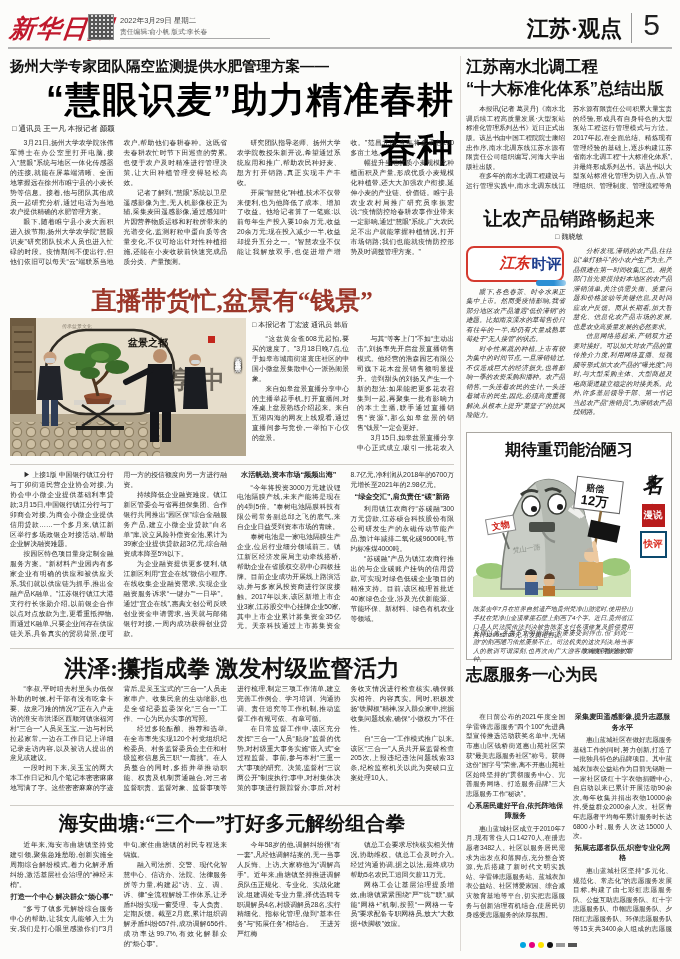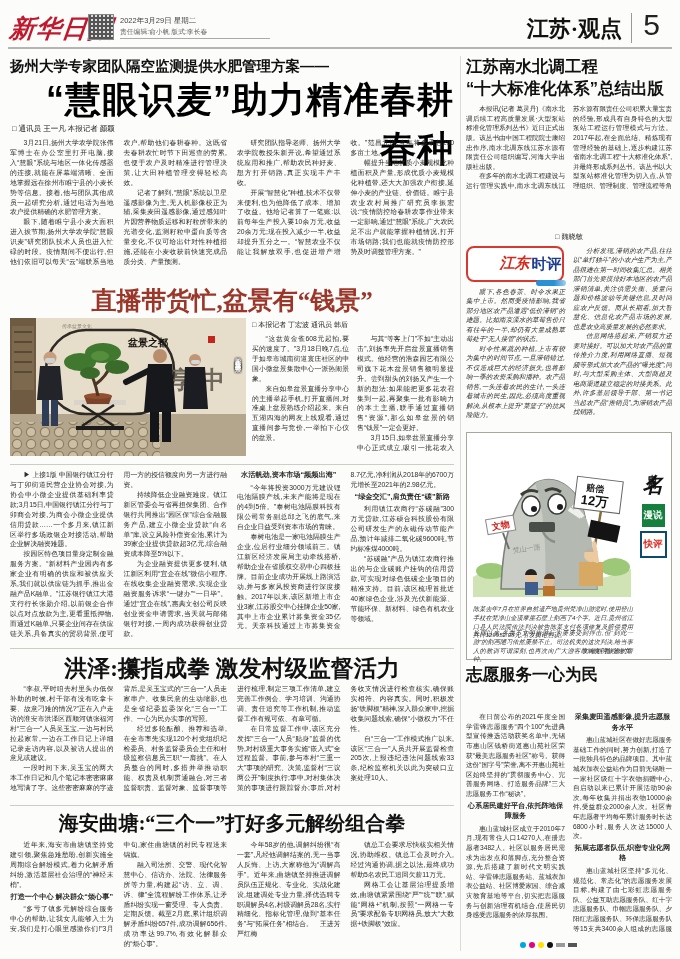--- a/index.html
+++ b/index.html
@@ -51,21 +51,21 @@
           background:linear-gradient(90deg,#2b8fd4 60%,#9fd0ee);}
   
   .cartoon-box{position:absolute;left:466px;top:432px;width:204px;height:226px;border:1px solid #a9a6a0;background:#fff;}
   .cartoon-title{margin:7px 0 2px 0;text-align:center;font-size:16px;}
   .cartoon-strip{position:absolute;right:3px;top:34px;width:30px;height:186px;display:flex;flex-direction:column;
                  align-items:center;}
   .strip-v{writing-mode:vertical-rl;font-size:8.5px;font-weight:bold;color:#222;letter-spacing:2px;}
   .strip-ming{font-family:"Liberation Serif",serif;font-style:italic;font-weight:900;font-size:21px;color:#111;line-height:1;}
   .seal{width:23px;height:23px;font-size:9.5px;font-weight:bold;line-height:1.1;display:flex;align-items:center;
         justify-content:center;text-align:center;margin-top:4px;}
-  .seal-solid{background:#15803d;color:#fff;}
+  .seal-solid{background:#b91c1c;color:#fff;}
   .seal-line{border:2px solid #0c4a6e;color:#d8281c;background:#fff;}
   .cartoon-cap{position:absolute;left:6px;top:172px;width:160px;font-size:6.2px;font-style:italic;
                line-height:1.42;text-align:justify;color:#333;}
   .cartoon-credit{position:absolute;right:40px;top:214px;font-size:6.2px;color:#333;}
   
   .cmyk{position:absolute;left:520px;top:942px;display:flex;align-items:center;gap:3px;}
   .dot{width:6px;height:6px;border-radius:50%;}
   .bar{width:9px;height:4px;background:#9a9a9a;}
 </style>
 </head>
@@ -192,36 +192,38 @@
       <p class="para">网格工会让基层治理提质增效,曲塘镇紧紧围绕“严”“统”“联”,赋能“网格+”机制,按照“一网格一专员”要求配备专职网格员,放大“大数据+铁脚板”效应。</p>
     </div>
 
   <div class="r-head" style="top:78px;">“十大标准化体系”总结出版</div>
   <div class="r-head" style="top:56px;">江苏南水北调工程</div>
   <div class="cols c2" style="position:absolute;left:466px;top:104px;width:206px;height:94px;font-size:6.6px;">
       <p class="para">本报讯(记者 葛灵丹)《南水北调后续工程高质量发展·大型泵站标准化管理系列丛书》近日正式出版。该丛书由中国工程院院士康绍忠作序,南水北调东线江苏水源有限责任公司组织编写,河海大学出版社出版。</p>
       <p class="para">在多年的南水北调工程建设与运行管理实践中,南水北调东线江苏水源有限责任公司积累大量宝贵的经验,形成具有自身特色的大型泵站工程运行管理模式与方法。2017年起,在全面总结、精炼现有管理经验的基础上,逐步构建江苏省南水北调工程“十大标准化体系”,并最终形成系列丛书。该丛书以大型泵站标准化管理为切入点,从管理组织、管理制度、管理流程等角度展现南水北调工程江苏段在工程规范化、标准化、精细化、信息化建设中的高质量管理体系。</p>
     </div>
 
+  <div class="serif-head r2-title">让农产品销路畅起来</div>
   <div class="r2-byline">□ 魏晓敏</div>
   <div class="cols c2 italic-body" style="position:absolute;left:466px;top:246px;width:206px;height:180px;font-size:6.5px;">
     <div class="jd-badge">
       <span class="jd-red">江东</span>
       <span class="jd-blue">时评</span>
       <span class="jd-pen"></span>
     </div>
     <div>
         <p class="para">眼下,各色春茶、时令水果正集中上市。然而受疫情影响,我省部分地区农产品遭遇“低价滞销”的难题。比如南京溧水的草莓售价只有往年的一半,却仍有大量成熟草莓处于“无人接管”的状态。</p>
         <p class="para">时令性果蔬的种植,上市有较为集中的时间节点,一旦滞销错过,不仅造成巨大的经济损失,也将影响一季的农资采购和播种。农产品销售,一头连着农民的生计,一头连着城市的民生,因此,必须高度重视解决,从根本上提升“菜篮子”的抗风险能力。</p>
         <p class="para">分析发现,滞销的农产品,往往以“单打独斗”的小农户生产为主,产品很难在第一时间收集汇总。相关部门首先要摸排好本地区的农产品滞销清单,关注供需失衡、质量问题和价格波动等关键信息,及时回应农户反馈。而从长期看,加大智慧化、信息化农产品市场的发展,也是农业高质量发展的必然要求。</p>
         <p class="para">信息网络搭起来,产销双方还要对接好。可以加大对农产品的宣传推介力度,利用网络直播、短视频等形式加大农产品的“曝光度”;同时,与大型采购主体、大型商超及电商渠道建立稳定的对接关系。此外,许多基层领导干部、第一书记当起农产品“推销员”,为滞销农产品找销路。</p>
       </div>
   </div>
 
   <div class="cartoon-box">
+    <div class="cartoon-title serif-head">期待重罚能治陋习</div>
     <svg width="158" height="132" viewBox="0 0 158 132" style="position:absolute;left:6px;top:32px;">
       <rect width="158" height="132" fill="#ffffff"></rect>
       <path d="M0 112 Q30 92 70 108 T158 104 V132 H0 Z" fill="#cfe3b4"></path>
       <ellipse cx="18" cy="106" rx="15" ry="8" fill="#9cc878"></ellipse>
       <ellipse cx="142" cy="102" rx="15" ry="9" fill="#9cc878"></ellipse>
       <path d="M28 124 C30 70 40 34 62 18 C86 6 108 28 112 52 C118 80 122 104 124 124 Z" fill="#c9cdc6" stroke="#7c807a" stroke-width="1.5"></path>
       <path d="M62 18 C70 40 74 80 72 124 L124 124 C122 96 118 60 112 52 C108 28 86 6 62 18 Z" fill="#b4b9b1"></path>
       <path d="M48 30 q8 -7 17 -3 M72 26 q8 -5 16 1" stroke="#3a3d38" stroke-width="3" fill="none"></path>
       <ellipse cx="58" cy="41" rx="9" ry="10" fill="#fff" stroke="#3a3d38" stroke-width="1.5"></ellipse>
       <ellipse cx="84" cy="39" rx="9" ry="10" fill="#fff" stroke="#3a3d38" stroke-width="1.5"></ellipse>

